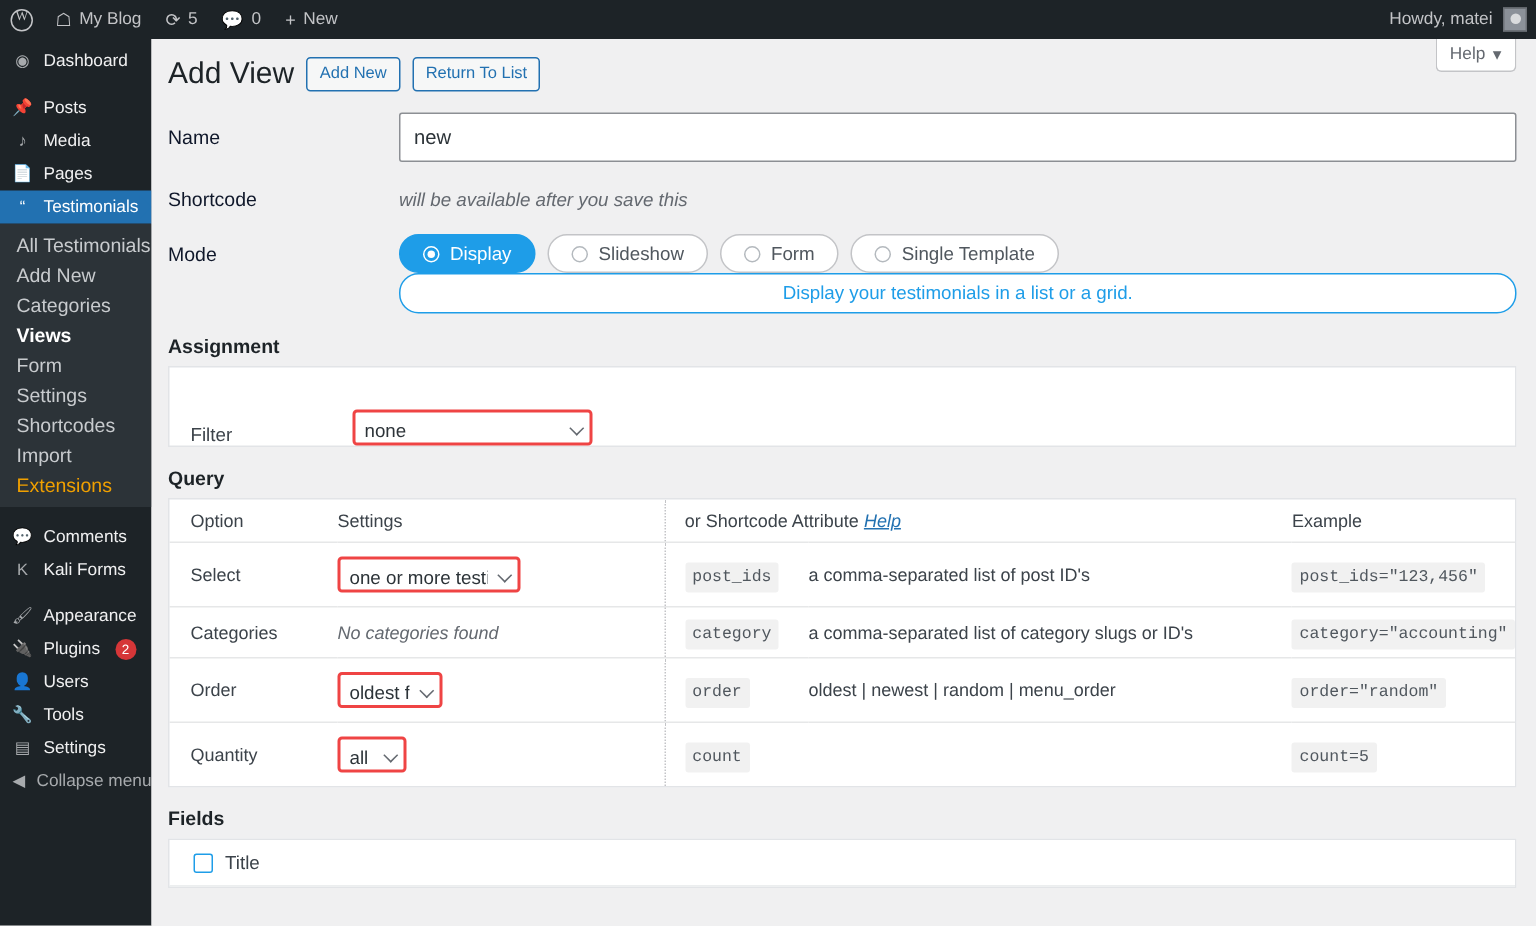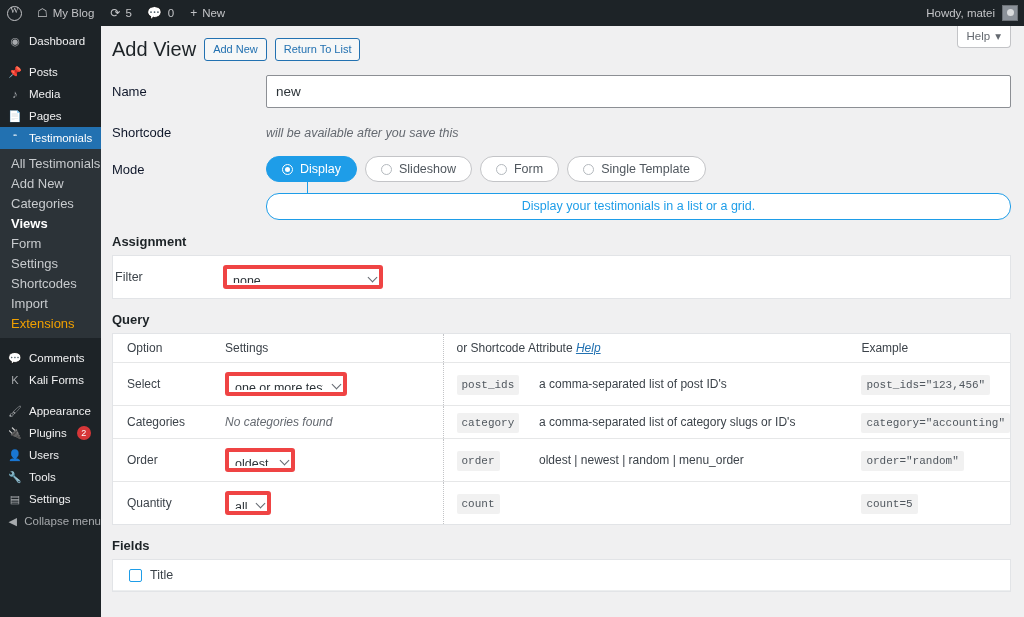--- a/index.html
+++ b/index.html
@@ -153,21 +153,21 @@
     width: 11px; height: 11px; border-radius: 50%;
     border: 1px solid #b4b9be; background: #fff;
     display: inline-block; position: relative;
   }
   .pill.active { background: #1e9de8; border-color: #1e9de8; color: #fff; }
   .pill.active .dot { border-color: #fff; background: #1e9de8; }
   .pill.active .dot::after {
     content: ""; position: absolute; left: 2px; top: 2px;
     width: 5px; height: 5px; border-radius: 50%; background: #fff;
   }
-  .mode-desc-wrap { position: relative; padding: 0 13px 0 165px; margin-top: 11px; }
+  .mode-desc-wrap { position: relative; padding: 0 13px 0 165px; }
   .mode-connector {
     position: absolute; left: 206px; top: -11px;
     width: 1px; height: 11px; background: #1e9de8;
   }
   .mode-desc {
     border: 1px solid #1e9de8; border-radius: 13px;
     background: #fff; color: #1e9de8;
     text-align: center; font-size: 12.5px;
     padding: 5px 0 6px 0;
   }
@@ -179,37 +179,37 @@
   }
   .panel {
     background: #fff; border: 1px solid #e2e4e7;
     margin: 6px 13px 0 11px;
   }
 
   
   .sel {
     -webkit-appearance: none; appearance: none;
     background: #fff;
-    border: 4px solid #ef4444; border-radius: 3px;
+    border: 2px solid #ef4444; border-radius: 3px;
     color: #2c3338; font-size: 12.5px;
     font-family: "Liberation Sans", sans-serif;
     padding: 2px 20px 2px 6px;
     height: 24px; line-height: 20px;
     position: relative;
   }
   .sel-wrap { position: relative; display: inline-block; }
   .sel-wrap::after {
     content: ""; position: absolute; right: 7px; top: 9px;
     width: 6px; height: 6px;
     border-right: 1.4px solid #646970; border-bottom: 1.4px solid #646970;
     transform: rotate(45deg); pointer-events: none;
   }
 
   
-  .assign-row { display: flex; align-items: center; height: 42px; padding-left: 2px; }
+  .assign-row { display: flex; align-items: flex-end; height: 52px; padding-left: 14px; }
   .assign-label { width: 108px; font-size: 12.5px; color: #3c434a; }
 
   
   table.qtable { width: 100%; border-collapse: collapse; }
   table.qtable th {
     text-align: left; font-weight: normal; font-size: 12px;
     color: #3c434a; padding: 7px 0 7px 0;
     border-bottom: 1px solid #e6e7e8;
     margin-top: 44px;
   }

